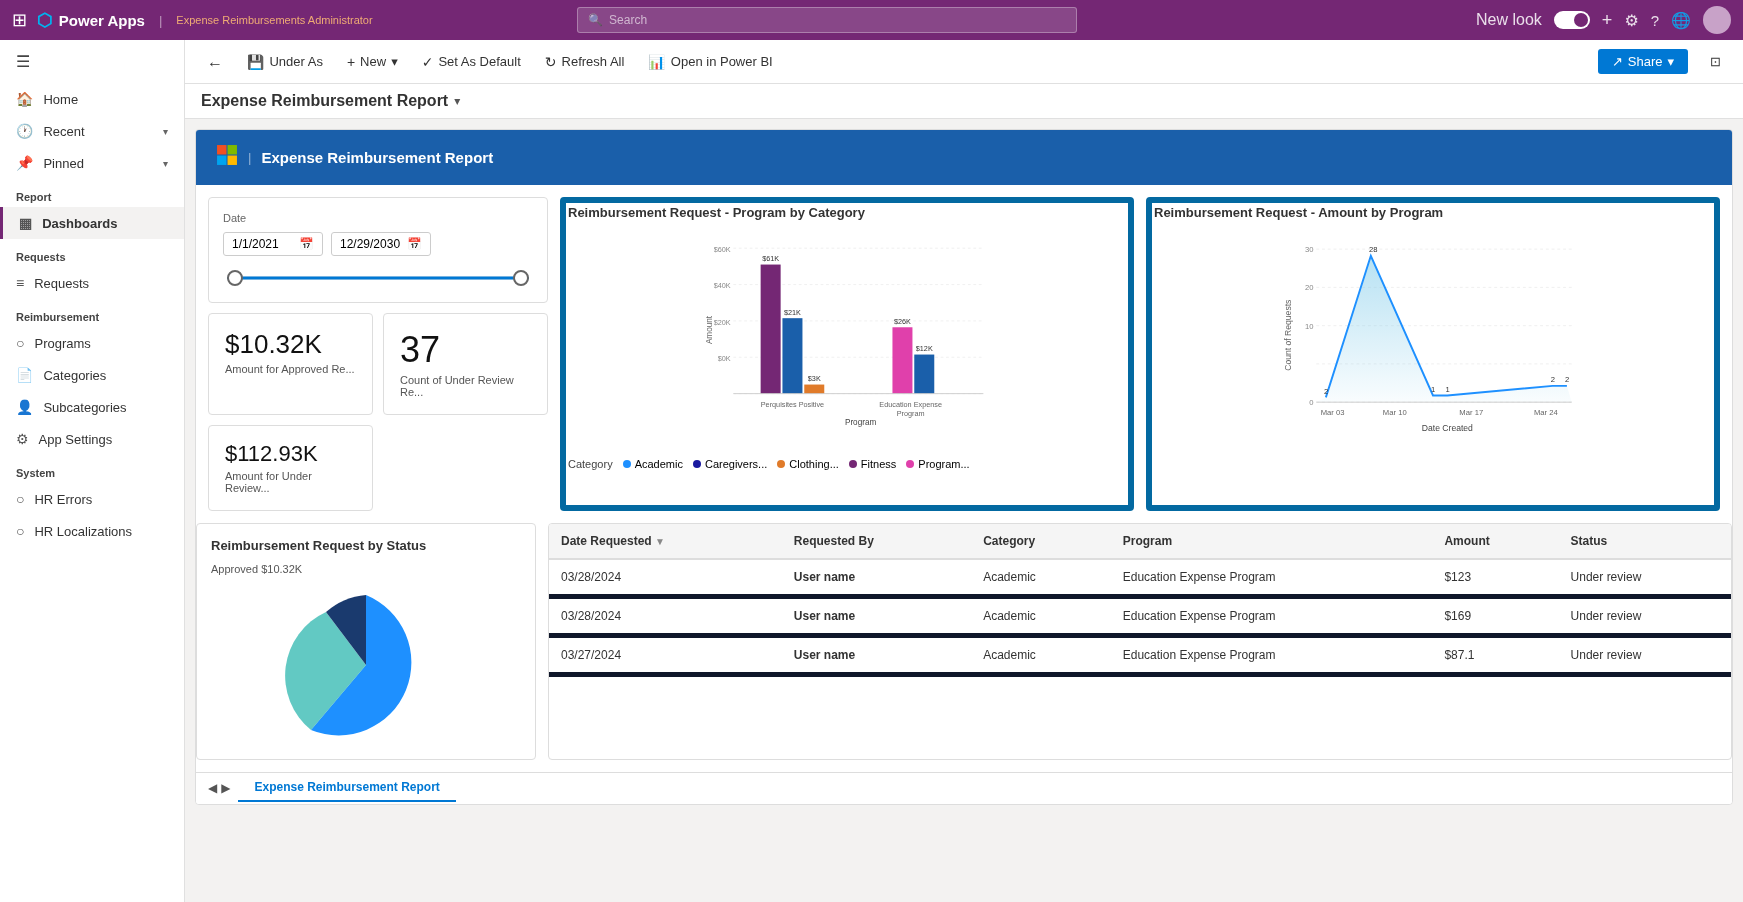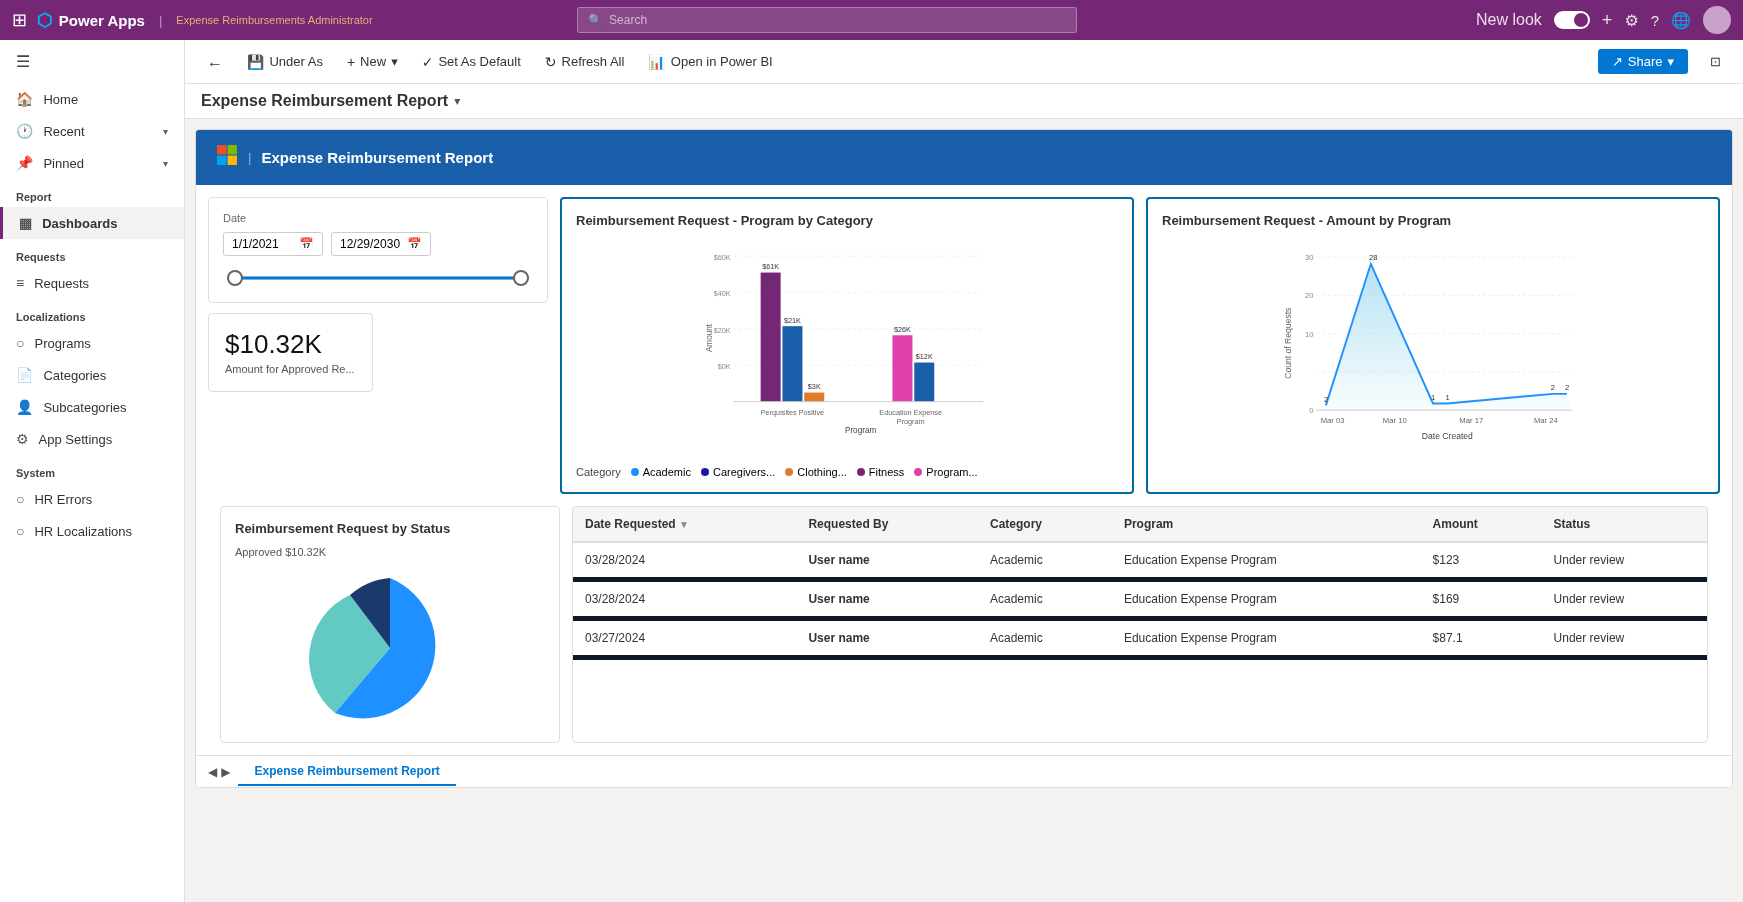--- a/index.html
+++ b/index.html
@@ -198,33 +198,33 @@
     .stats-grid { display: grid; grid-template-columns: 1fr 1fr; gap: 10px; }
     .stat-card {
       background: white; border: 1px solid #ddd; border-radius: 4px;
       padding: 16px; display: flex; flex-direction: column; align-items: flex-start;
     }
     .stat-number { font-size: 36px; font-weight: 300; color: #111; line-height: 1.1; }
     .stat-label { font-size: 11px; color: #555; margin-top: 4px; }
 
     
     .chart-card {
-      background: white; border: 2px solid #0369a1; border-radius: 4px; padding: 14px;
+      background: white; border: 6px solid #0369a1; border-radius: 4px; padding: 2px;
     }
     .chart-title { font-size: 13px; font-weight: 600; color: #333; margin-bottom: 10px; }
     .bar-chart-container { position: relative; height: 220px; }
     .chart-legend { display: flex; gap: 10px; flex-wrap: wrap; margin-top: 8px; font-size: 11px; }
     .legend-item { display: flex; align-items: center; gap: 4px; }
     .legend-dot { width: 8px; height: 8px; border-radius: 50%; }
 
     
     .line-chart-container { position: relative; height: 220px; }
 
     
-    .report-bottom { padding: 0 24px 12px; display: grid; grid-template-columns: 340px 1fr; gap: 12px; }
+    .report-bottom { padding: 0 0 12px; display: grid; grid-template-columns: 340px 1fr; gap: 12px; }
 
     
     .pie-card {
       background: white; border: 1px solid #ddd; border-radius: 4px; padding: 14px;
     }
     .pie-container { display: flex; justify-content: center; position: relative; margin-top: 10px; }
 
     
     .table-card {
       background: white; border: 1px solid #ddd; border-radius: 4px; overflow: hidden;
@@ -308,21 +308,21 @@
       <span class="icon">▦</span>
       <span>Dashboards</span>
     </div>
 
     <div class="sidebar-group-label">Requests</div>
     <div class="sidebar-section-item">
       <span class="icon">≡</span>
       <span>Requests</span>
     </div>
 
-    <div class="sidebar-group-label">Localizations</div>
+    <div class="sidebar-group-label">Reimbursement</div>
     <div class="sidebar-section-item">
       <span class="icon">○</span>
       <span>Programs</span>
     </div>
     <div class="sidebar-section-item">
       <span class="icon">📄</span>
       <span>Categories</span>
     </div>
     <div class="sidebar-section-item">
       <span class="icon">👤</span>
@@ -423,20 +423,28 @@
                 <div class="date-slider-fill"></div>
                 <div class="slider-thumb-left"></div>
                 <div class="slider-thumb-right"></div>
               </div>
             </div>
 
             <div class="stats-grid">
               <div class="stat-card">
                 <span class="stat-number" style="font-size:26px;">$10.32K</span>
                 <span class="stat-label">Amount for Approved Re...</span>
+              </div>
+              <div class="stat-card">
+                <span class="stat-number">37</span>
+                <span class="stat-label">Count of Under Review Re...</span>
+              </div>
+              <div class="stat-card">
+                <span class="stat-number" style="font-size:22px;">$112.93K</span>
+                <span class="stat-label">Amount for Under Review...</span>
               </div>
             </div>
           </div>
 
           <div class="chart-card">
             <div class="chart-title">Reimbursement Request - Program by Category</div>
             <div class="bar-chart-container">
               <svg viewBox="0 0 320 220" width="100%" height="200">
 
                 <text x="12" y="110" transform="rotate(-90,12,110)" font-size="9" fill="#666" text-anchor="middle">Amount</text>

